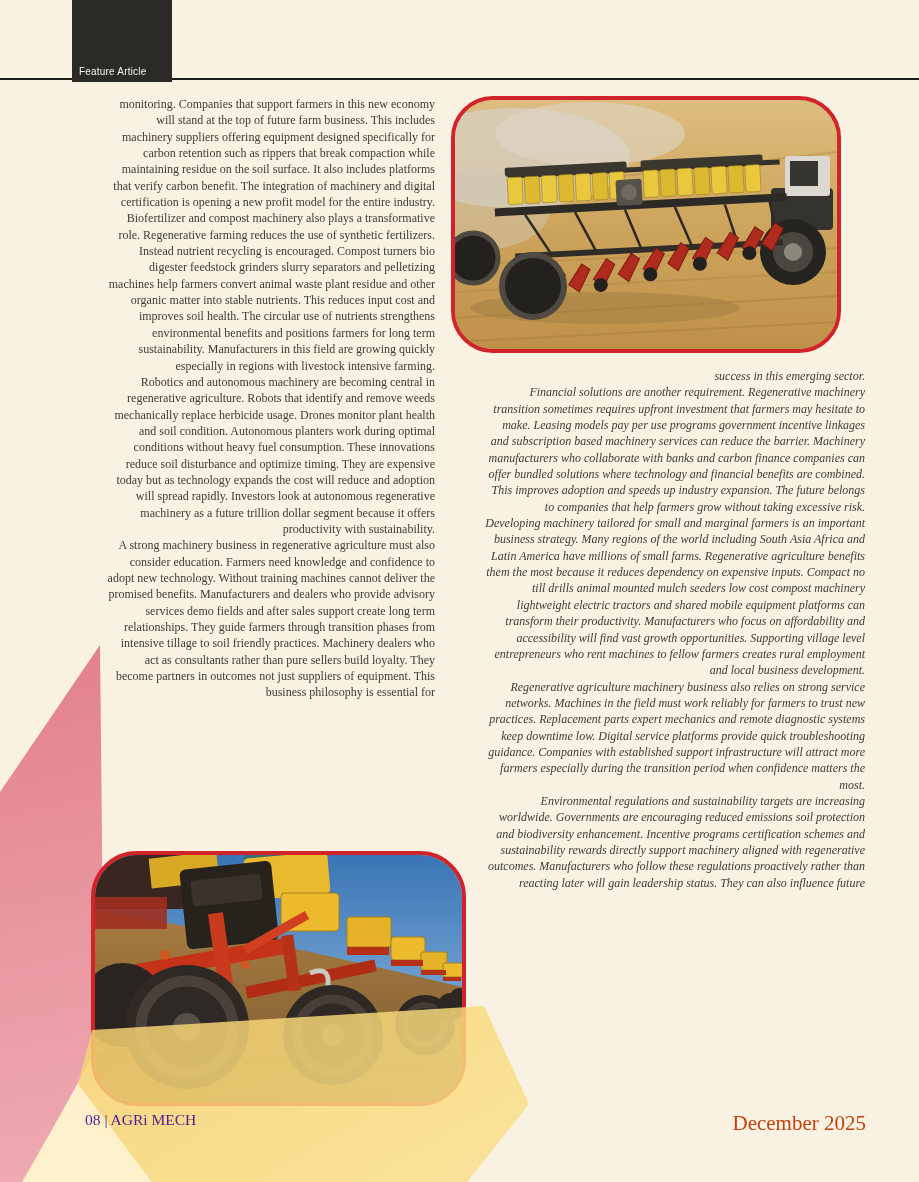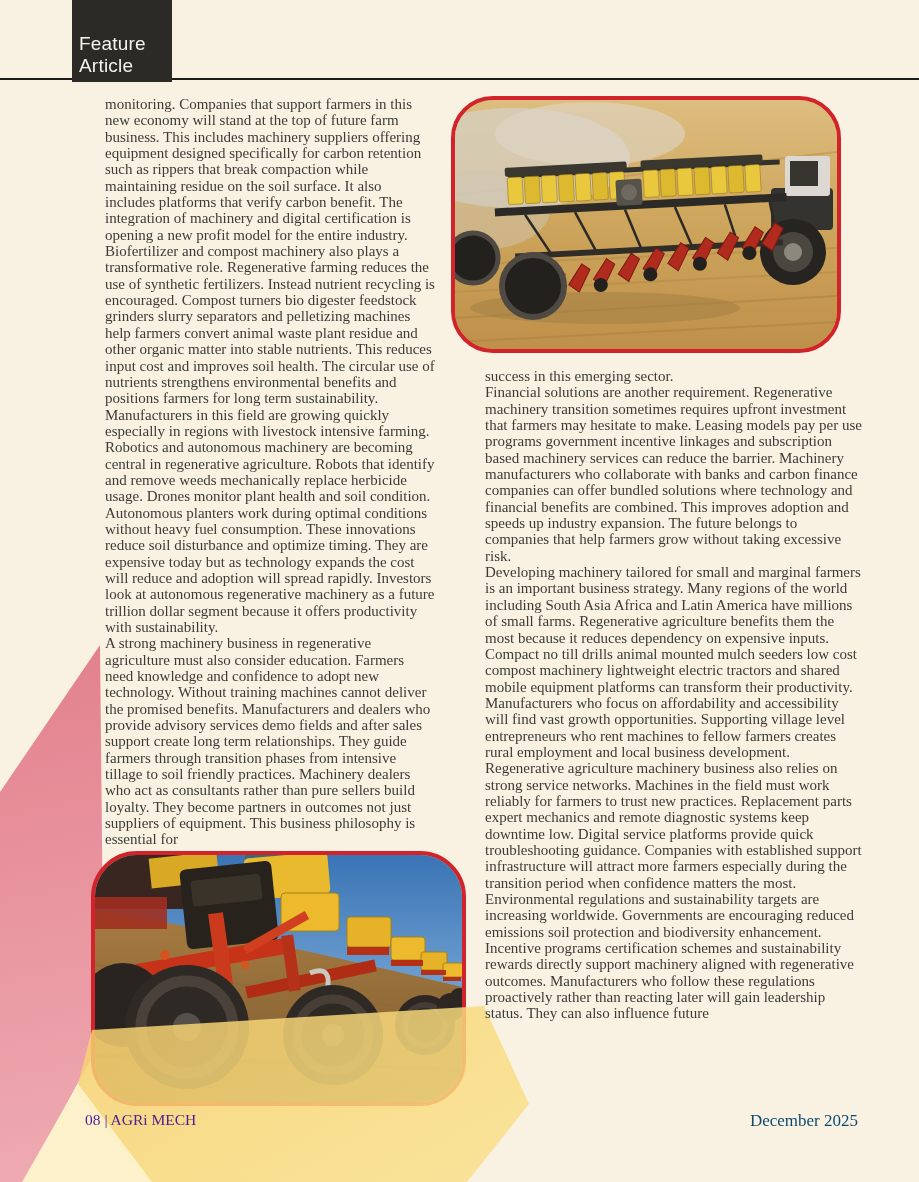--- a/index.html
+++ b/index.html
@@ -7,27 +7,27 @@
     position:relative;width:919px;height:1182px;overflow:hidden;
     background:#f9f2e3;font-family:"Liberation Serif",serif;color:#3c3b36;
   }
   
   .rule{position:absolute;left:0;top:78px;width:919px;height:2px;background:#1d1c1a;z-index:2;}
   .tagbox{
     position:absolute;left:72px;top:0;width:100px;height:82px;background:#2b2a27;
     z-index:3;display:flex;align-items:flex-end;box-sizing:border-box;padding:0 0 5px 7px;
   }
   .tagbox span{
-    color:#f4f3ef;font-family:"Liberation Sans",sans-serif;font-size:19px;letter-spacing:.2px;
-  }
-  
-  .col{position:absolute;font-size:15px;line-height:16.35px;z-index:4;text-align:left;}
+    color:#f4f3ef;font-family:"Liberation Sans",sans-serif;font-size:10px;letter-spacing:.2px;
+  }
+  
+  .col{position:absolute;font-size:12px;line-height:16.35px;z-index:4;text-align:right;}
   .col p{margin:0;}
   .col-left{left:105px;top:96px;width:330px;}
-  .col-right{left:485px;top:368px;width:380px;}
+  .col-right{left:485px;top:368px;width:380px;font-style:italic;}
   
   .pink-band{
     position:absolute;left:0;top:0;width:919px;height:1182px;z-index:1;
     background:linear-gradient(168deg,#d85f70 18%,#e58995 55%,#f0b0b6 92%);
     clip-path:polygon(100px 645px,104px 1035px,24px 1182px,0px 1182px,0px 792px);
   }
   .gold-band{
     position:absolute;left:0;top:0;width:919px;height:1182px;z-index:3;opacity:.84;
     background:linear-gradient(150deg,#eca33c 15%,#f3c35e 45%,#f8da7d 75%,#fbe79e 100%);
     clip-path:polygon(92px 1030px,484px 1006px,529px 1104px,467px 1182px,148px 1182px,76px 1092px);
@@ -37,21 +37,21 @@
     background:linear-gradient(180deg,#f7e2c6,#fdf2ca);
     clip-path:polygon(78px 1084px,152px 1182px,22px 1182px);
   }
   
   .photo{position:absolute;border:4px solid #d2232b;overflow:hidden;z-index:2;background:#c8a058;}
   .photo svg{display:block;width:100%;height:100%;}
   .photo-top{left:451px;top:96px;width:382px;height:249px;border-radius:42px;}
   .photo-bottom{left:91px;top:851px;width:367px;height:247px;border-radius:46px;}
   
   .footer-left{position:absolute;left:85px;top:1111px;font-size:15.5px;color:#4c1d95;z-index:5;}
-  .footer-right{position:absolute;right:61px;top:1111px;font-size:17px;color:#0c4a6e;z-index:5;}
+  .footer-right{position:absolute;right:53px;top:1111px;font-size:21px;color:#c2410c;z-index:5;}
 </style>
 </head>
 <body>
 
 <div class="page">
 
   <div class="pink-band"></div>
   <div class="gold-band"></div>
   <div class="pale-tri"></div>
 

